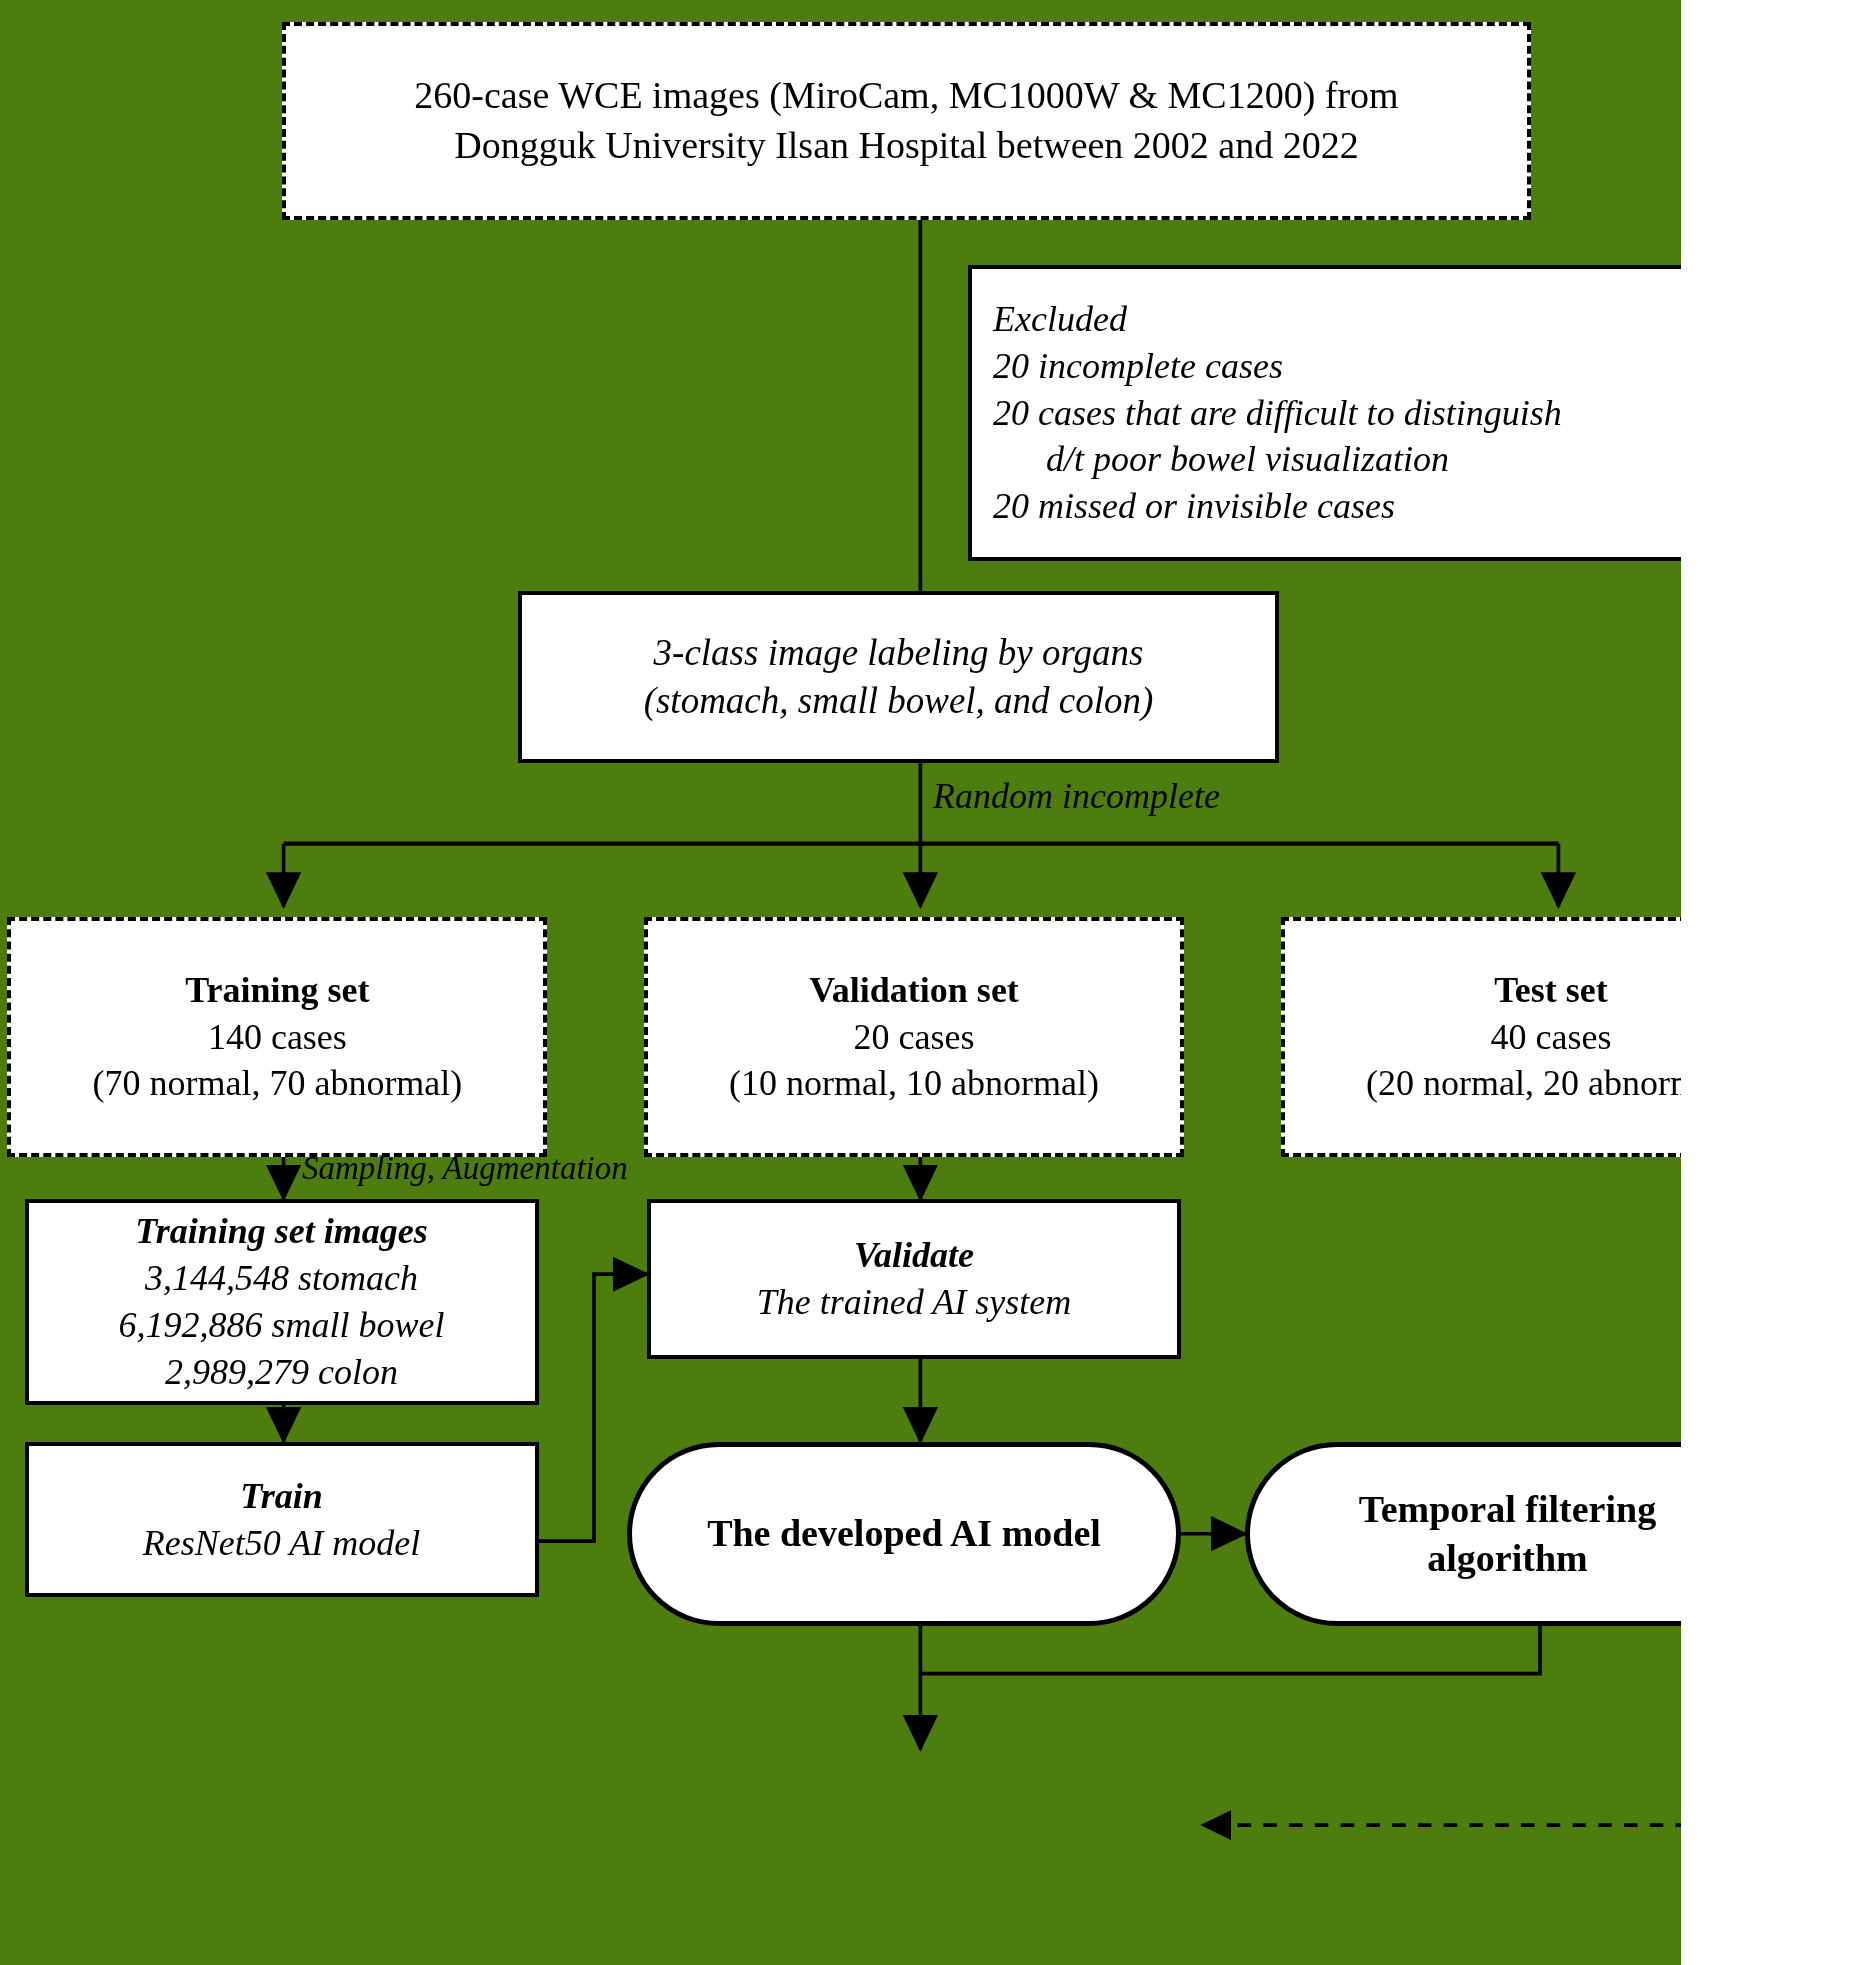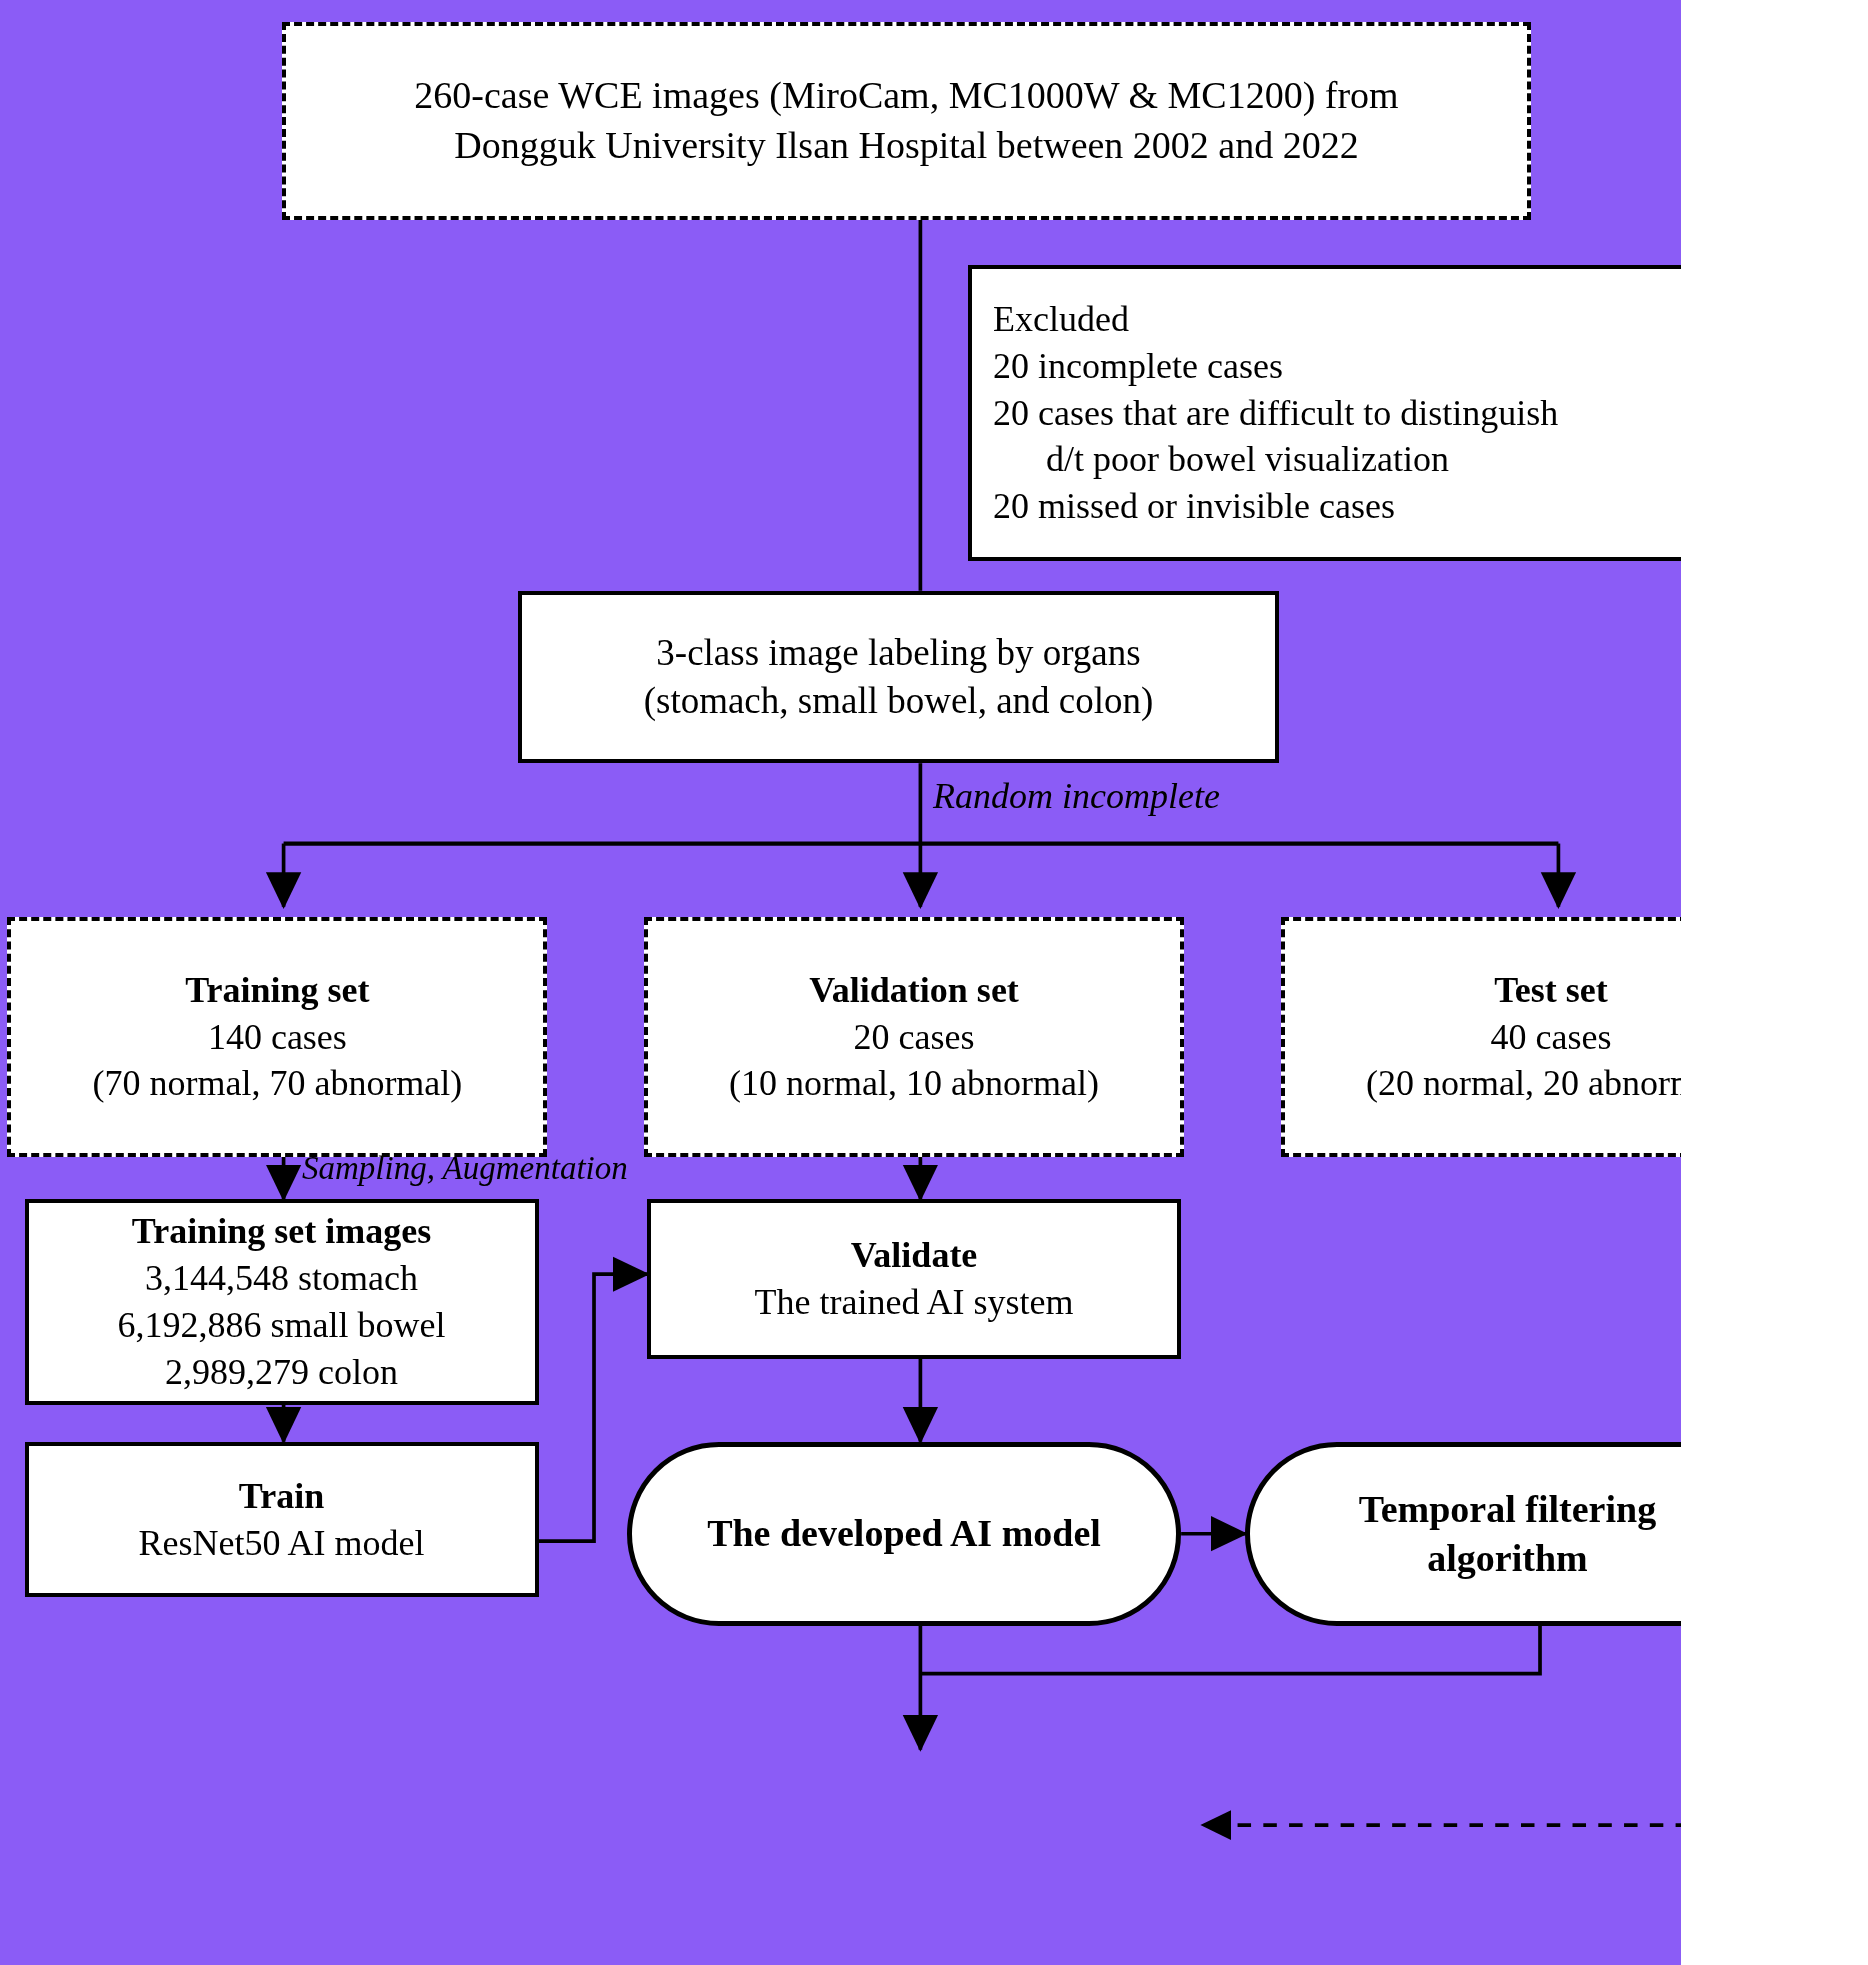--- a/index.html
+++ b/index.html
@@ -1,38 +1,38 @@
 <!DOCTYPE html>
 <html style="font-size:9.8px"><head>
 <meta charset="utf-8">
 <style>
   html,body{margin:0;padding:0;background:#ffffff;}
   #root{
     position:relative;
     width:1681px;height:1965px;
-    background:#8b5cf6;
+    background:#4d7c0f;
     font-family:"Liberation Serif","DejaVu Serif",serif;
     color:#000000;
     overflow:hidden;
   }
   .node{
     position:absolute;
     box-sizing:border-box;
     display:flex;
     flex-direction:column;
     align-items:center;
     justify-content:center;
     text-align:center;
     background:#ffffff;
     z-index:5;
   }
   .node .ln{display:block;white-space:nowrap;line-height:1.30;}
   .node .ln.b{font-weight:bold;}
   .node.left-align{align-items:flex-start;text-align:left;}
-  .solid{border:4.3px solid #000;}
+  .solid{border:4.3px solid #000;font-style:italic;}
   .dashed{border:4.3px dashed #000;}
   .pill{border:5.5px solid #000;border-radius:184px;}
   .edge-label{
     position:absolute;
     font-style:italic;
     white-space:nowrap;
     z-index:6;
     background:transparent;
   }
   svg#wires{

